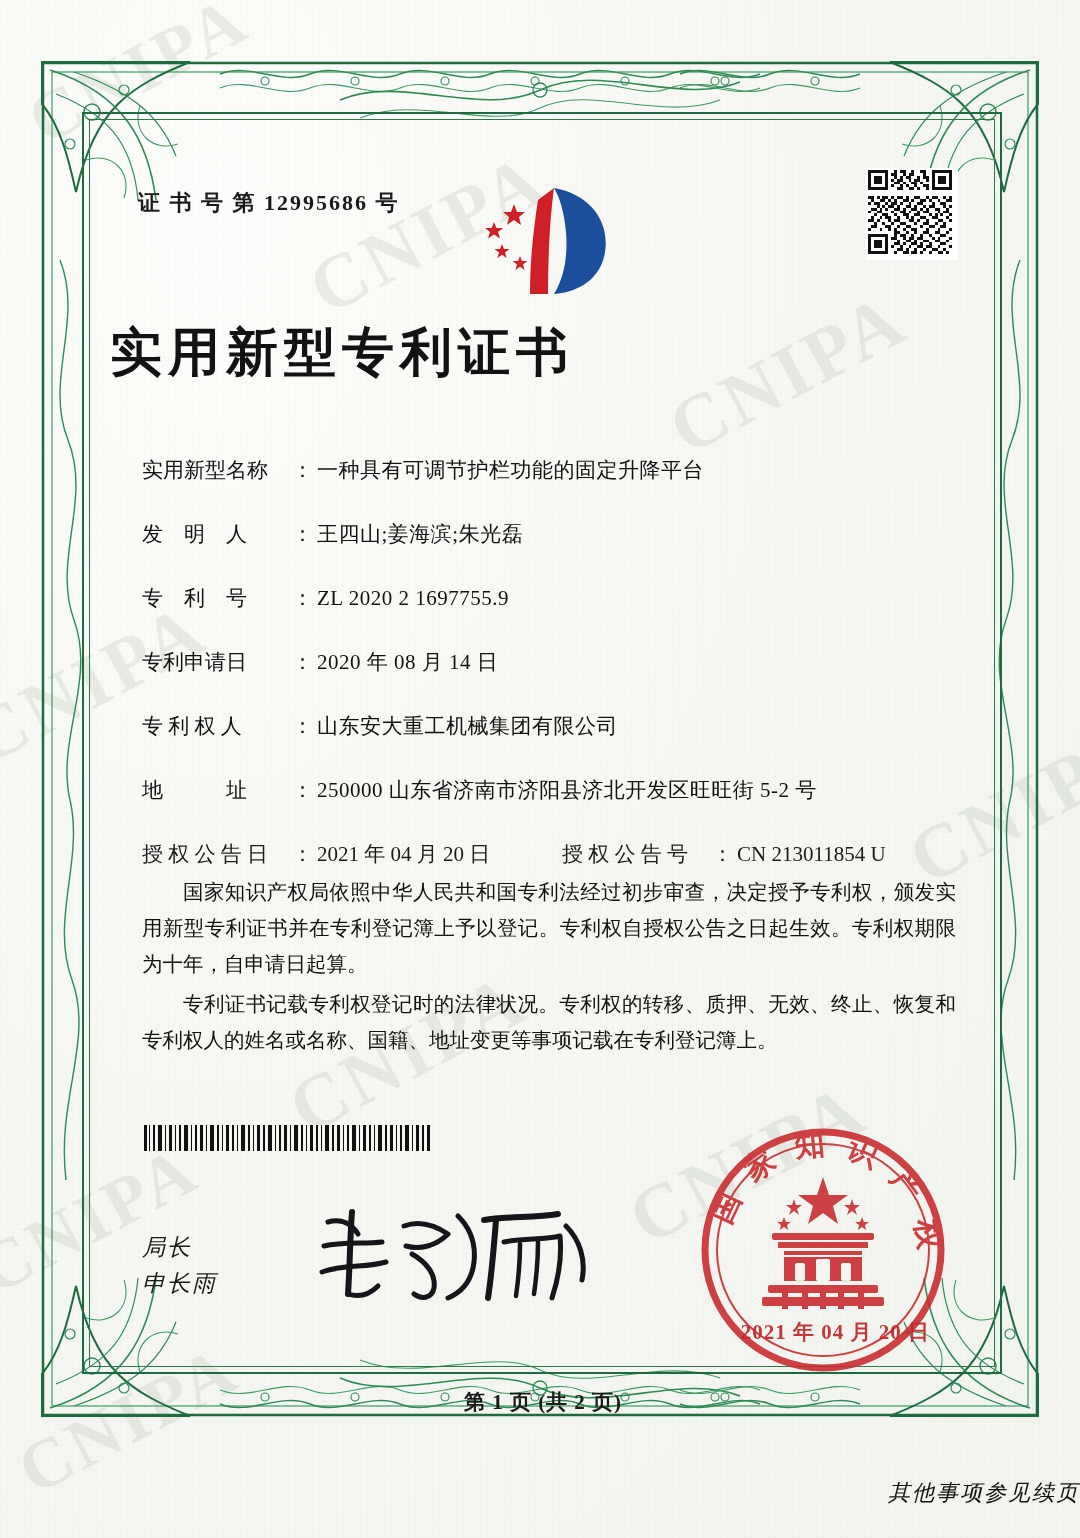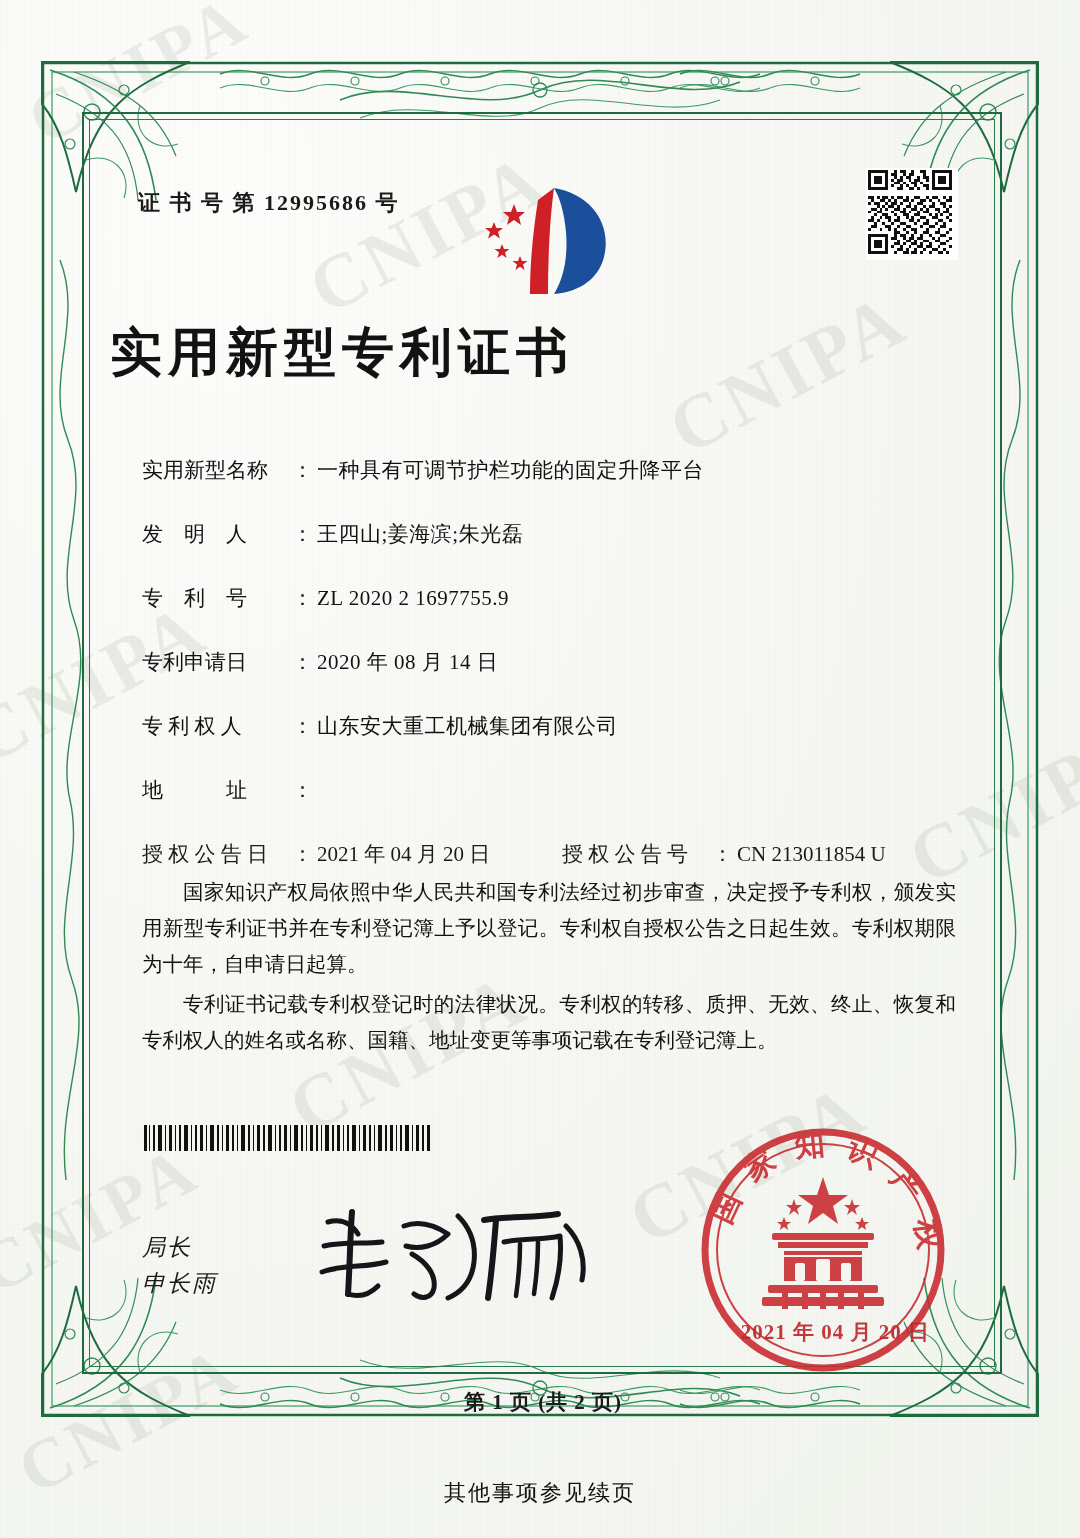--- a/index.html
+++ b/index.html
@@ -239,24 +239,25 @@
     font-size: 21px;
     letter-spacing: 1px;
     font-weight: bold;
   }
 
   .footer-note {
     position: absolute;
     left: 0;
     right: 0;
     top: 1478px;
-    text-align: center;
+    text-align: right;
     font-size: 22px;
     letter-spacing: 2px;
     color: #111;
+    font-style: italic;
   }
 </style>
 </head>
 <body>
 
 <div class="page">
 
   <div class="paper-texture"></div>
 
   <div class="watermark wm1">CNIPA</div>
@@ -591,20 +592,21 @@
 
       <div class="field-row">
         <span class="field-label">专 利 权 人</span>
         <span class="field-colon">：</span>
         <span class="field-value">山东安大重工机械集团有限公司</span>
       </div>
 
       <div class="field-row">
         <span class="field-label">地　　　址</span>
         <span class="field-colon">：</span>
+        <span class="field-value">250000  山东省济南市济阳县济北开发区旺旺街 5-2 号</span>
       </div>
 
       <div class="row-split">
         <span class="split-left">
           <span class="field-label">授 权 公 告 日</span>
           <span class="field-colon">：</span>
           <span>2021 年 04 月 20 日</span>
         </span>
         <span class="split-right">
           <span class="field-label">授 权 公 告 号</span>

